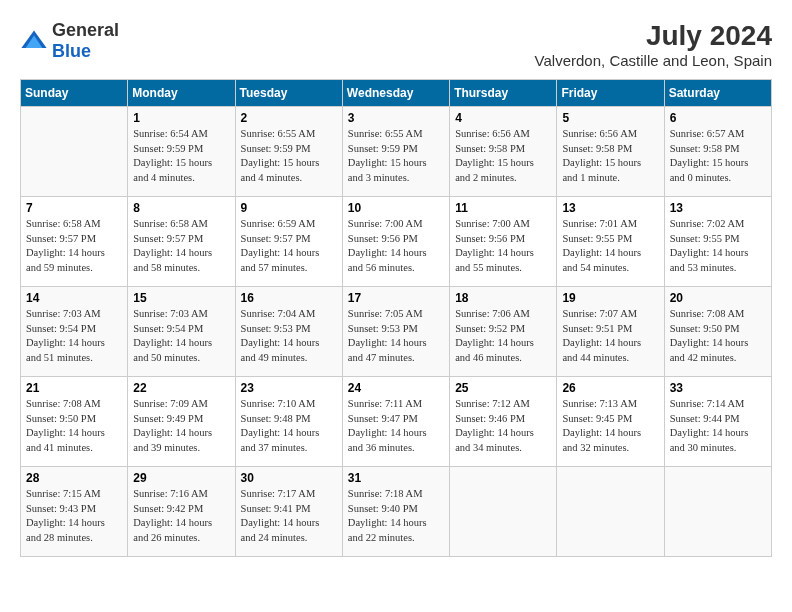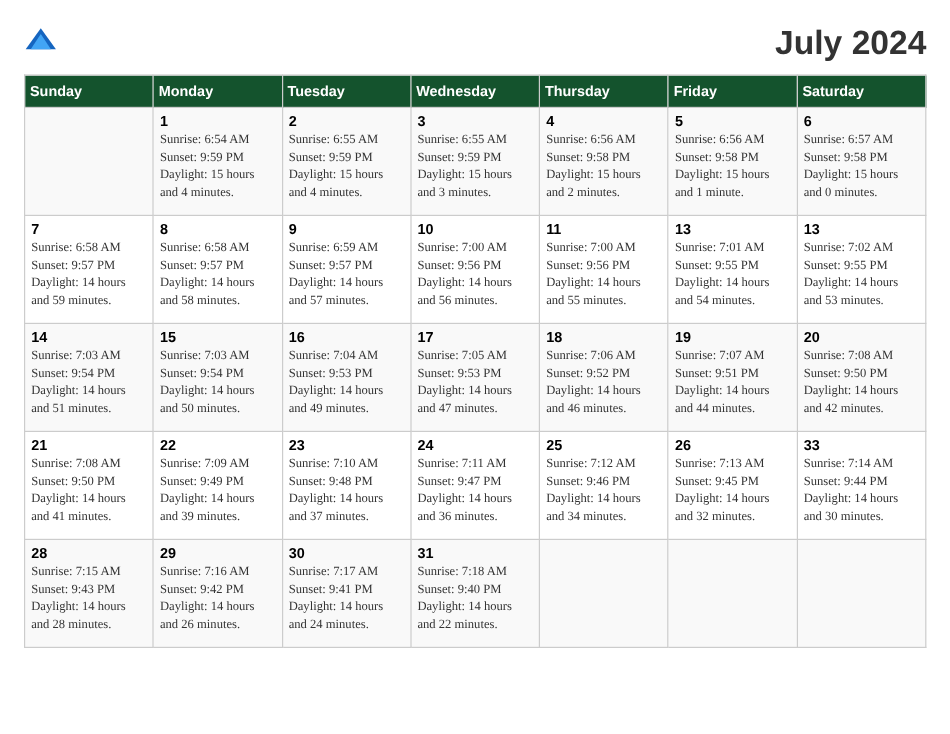--- a/index.html
+++ b/index.html
@@ -47,21 +47,21 @@
       font-size: 15px;
       color: #333;
       font-weight: normal;
     }
     table {
       width: 100%;
       border-collapse: collapse;
       font-size: 11px;
     }
     thead tr th {
-      background-color: #14532d;
+      background-color: #0369a1;
       color: #fff;
       padding: 6px 4px;
       text-align: left;
       font-size: 12px;
       font-weight: bold;
       border: 1px solid #ccc;
     }
     tbody tr td {
       border: 1px solid #ccc;
       vertical-align: top;
@@ -90,23 +90,28 @@
   </style>
 </head>
 <body>
 
 <div class="header-section">
   <div class="logo">
     <svg class="logo-icon" viewBox="0 0 40 40">
       <polygon points="20,5 38,30 2,30" fill="#1565c0"></polygon>
       <polygon points="20,12 32,30 8,30" fill="#42a5f5"></polygon>
     </svg>
+    <div>
+      <span class="logo-text-general">General</span><br>
+      <span class="logo-text-blue">Blue</span>
+    </div>
   </div>
   <div class="title-block">
     <div class="main-title">July 2024</div>
+    <div class="subtitle">Valverdon, Castille and Leon, Spain</div>
   </div>
 </div>
 
 <table>
   <thead>
     <tr>
     <th>Sunday</th>
         <th>Monday</th>
         <th>Tuesday</th>
         <th>Wednesday</th>

